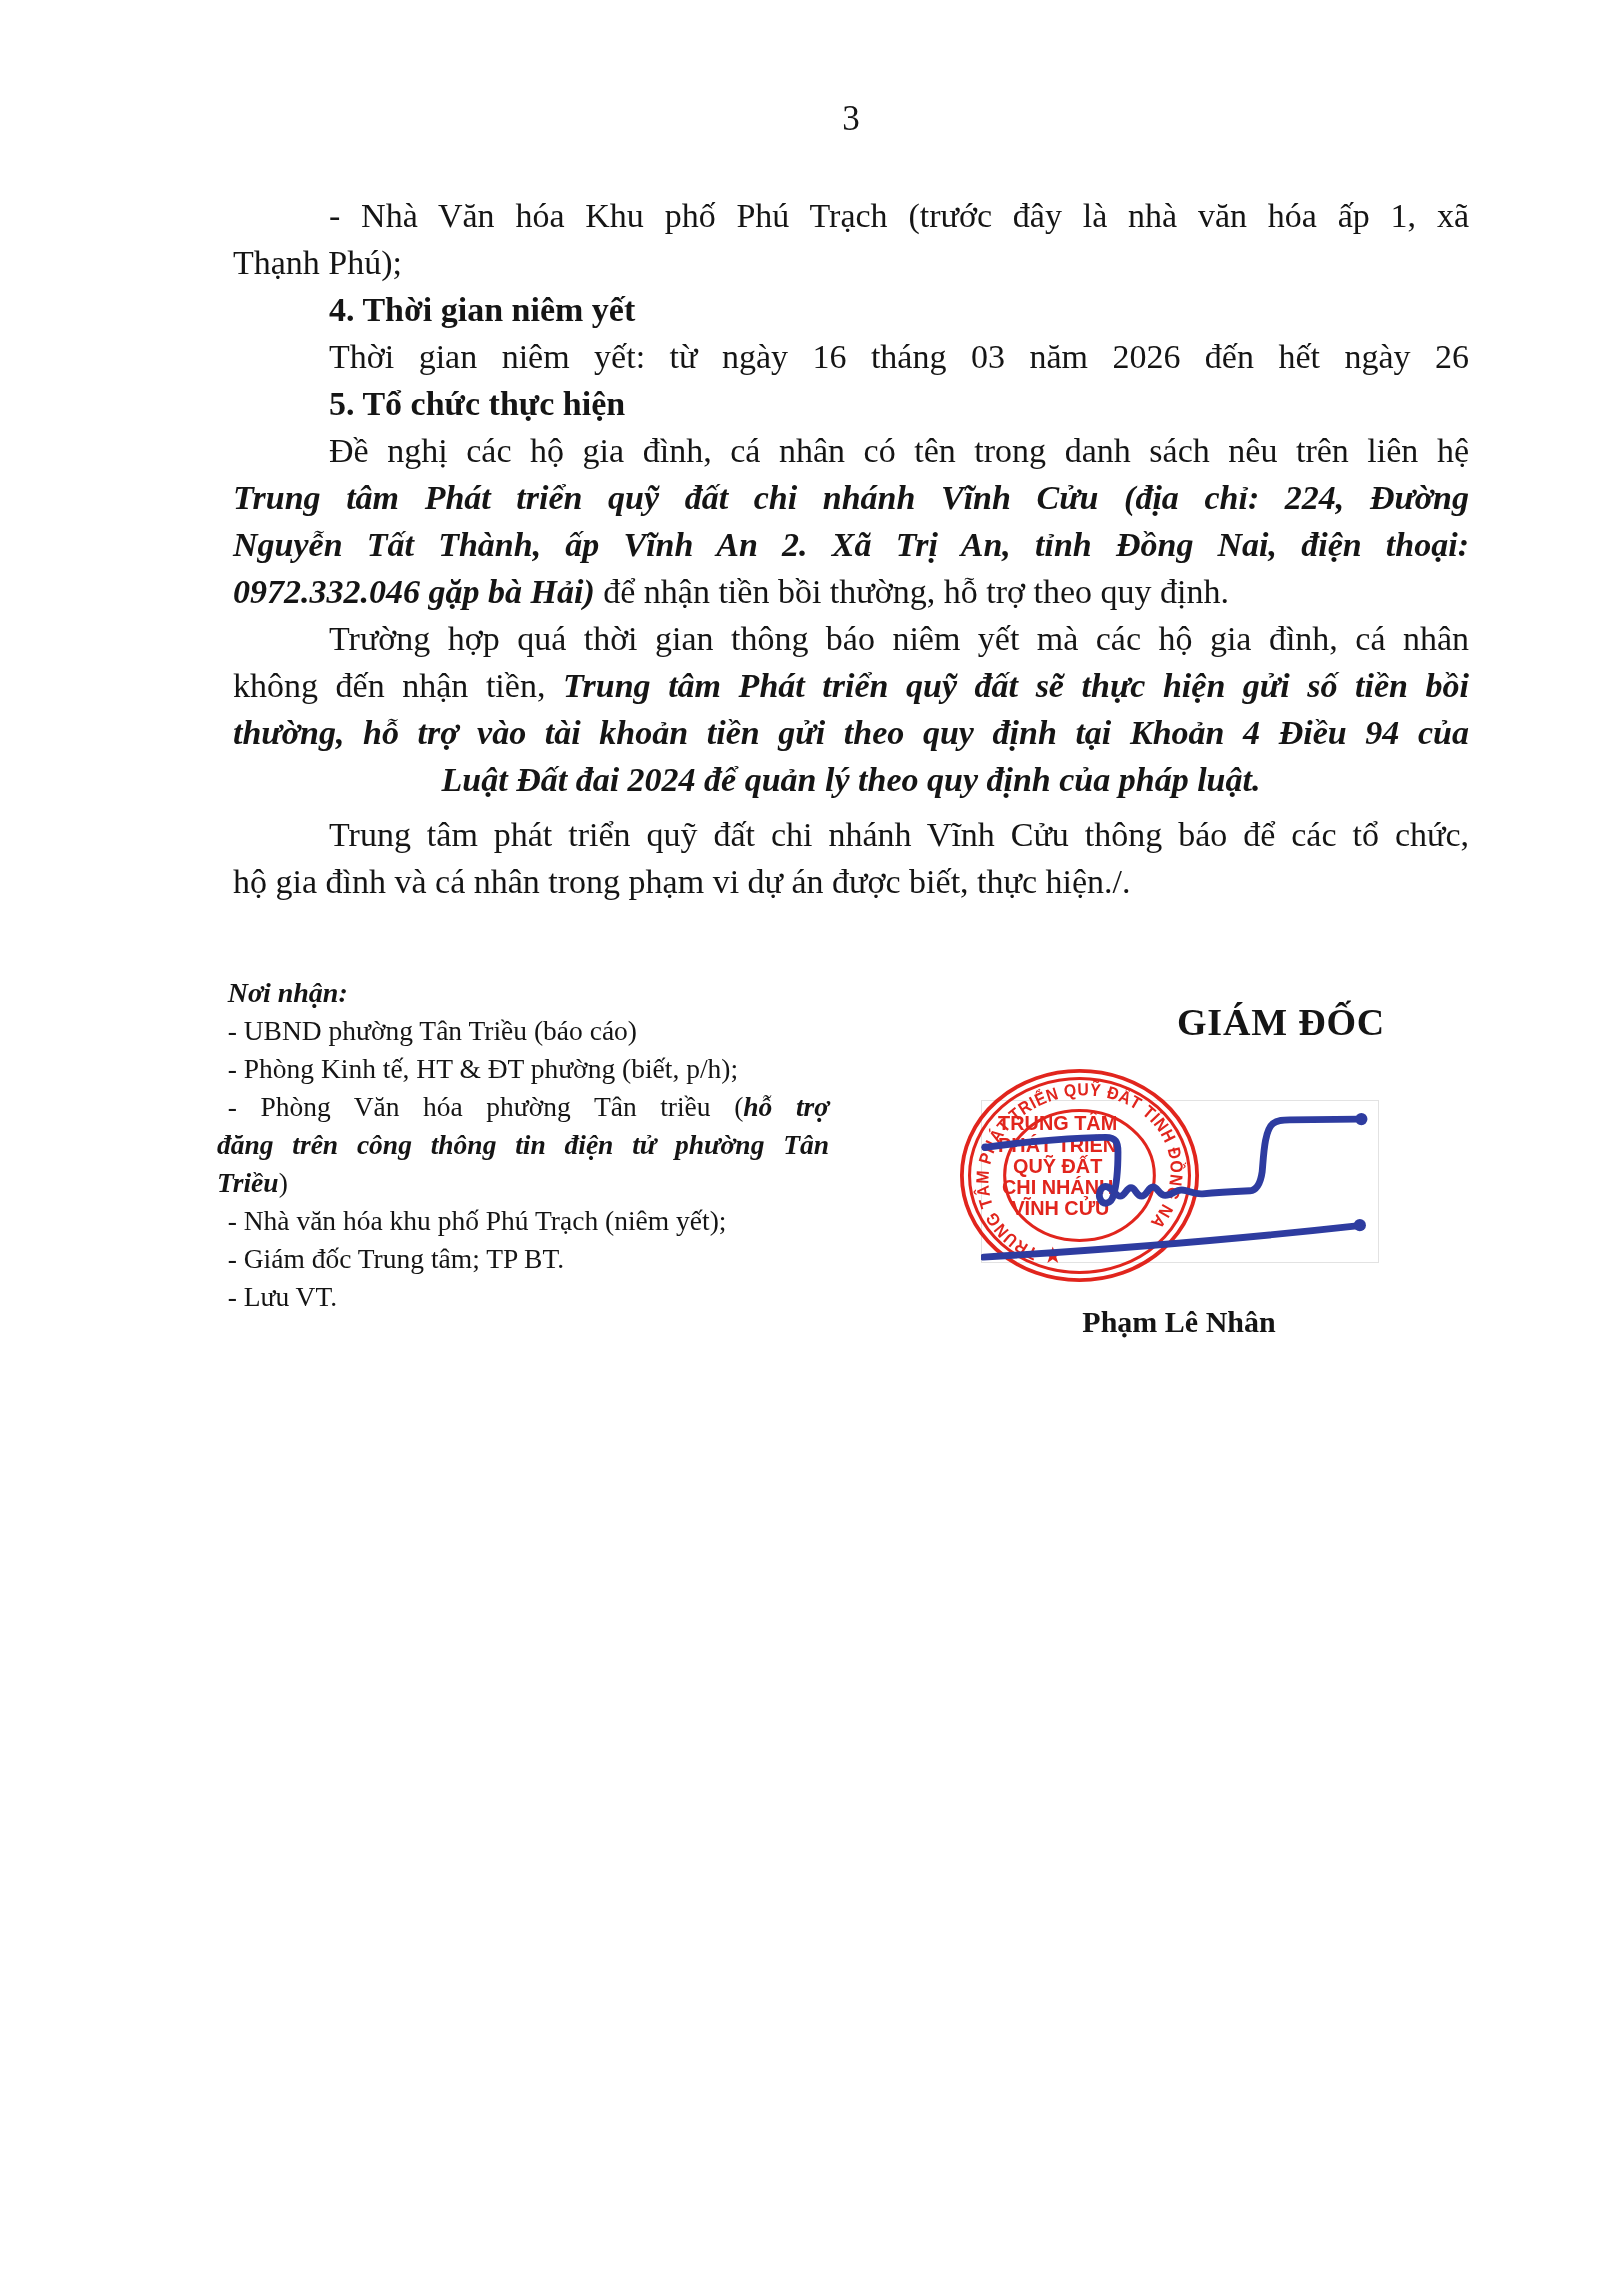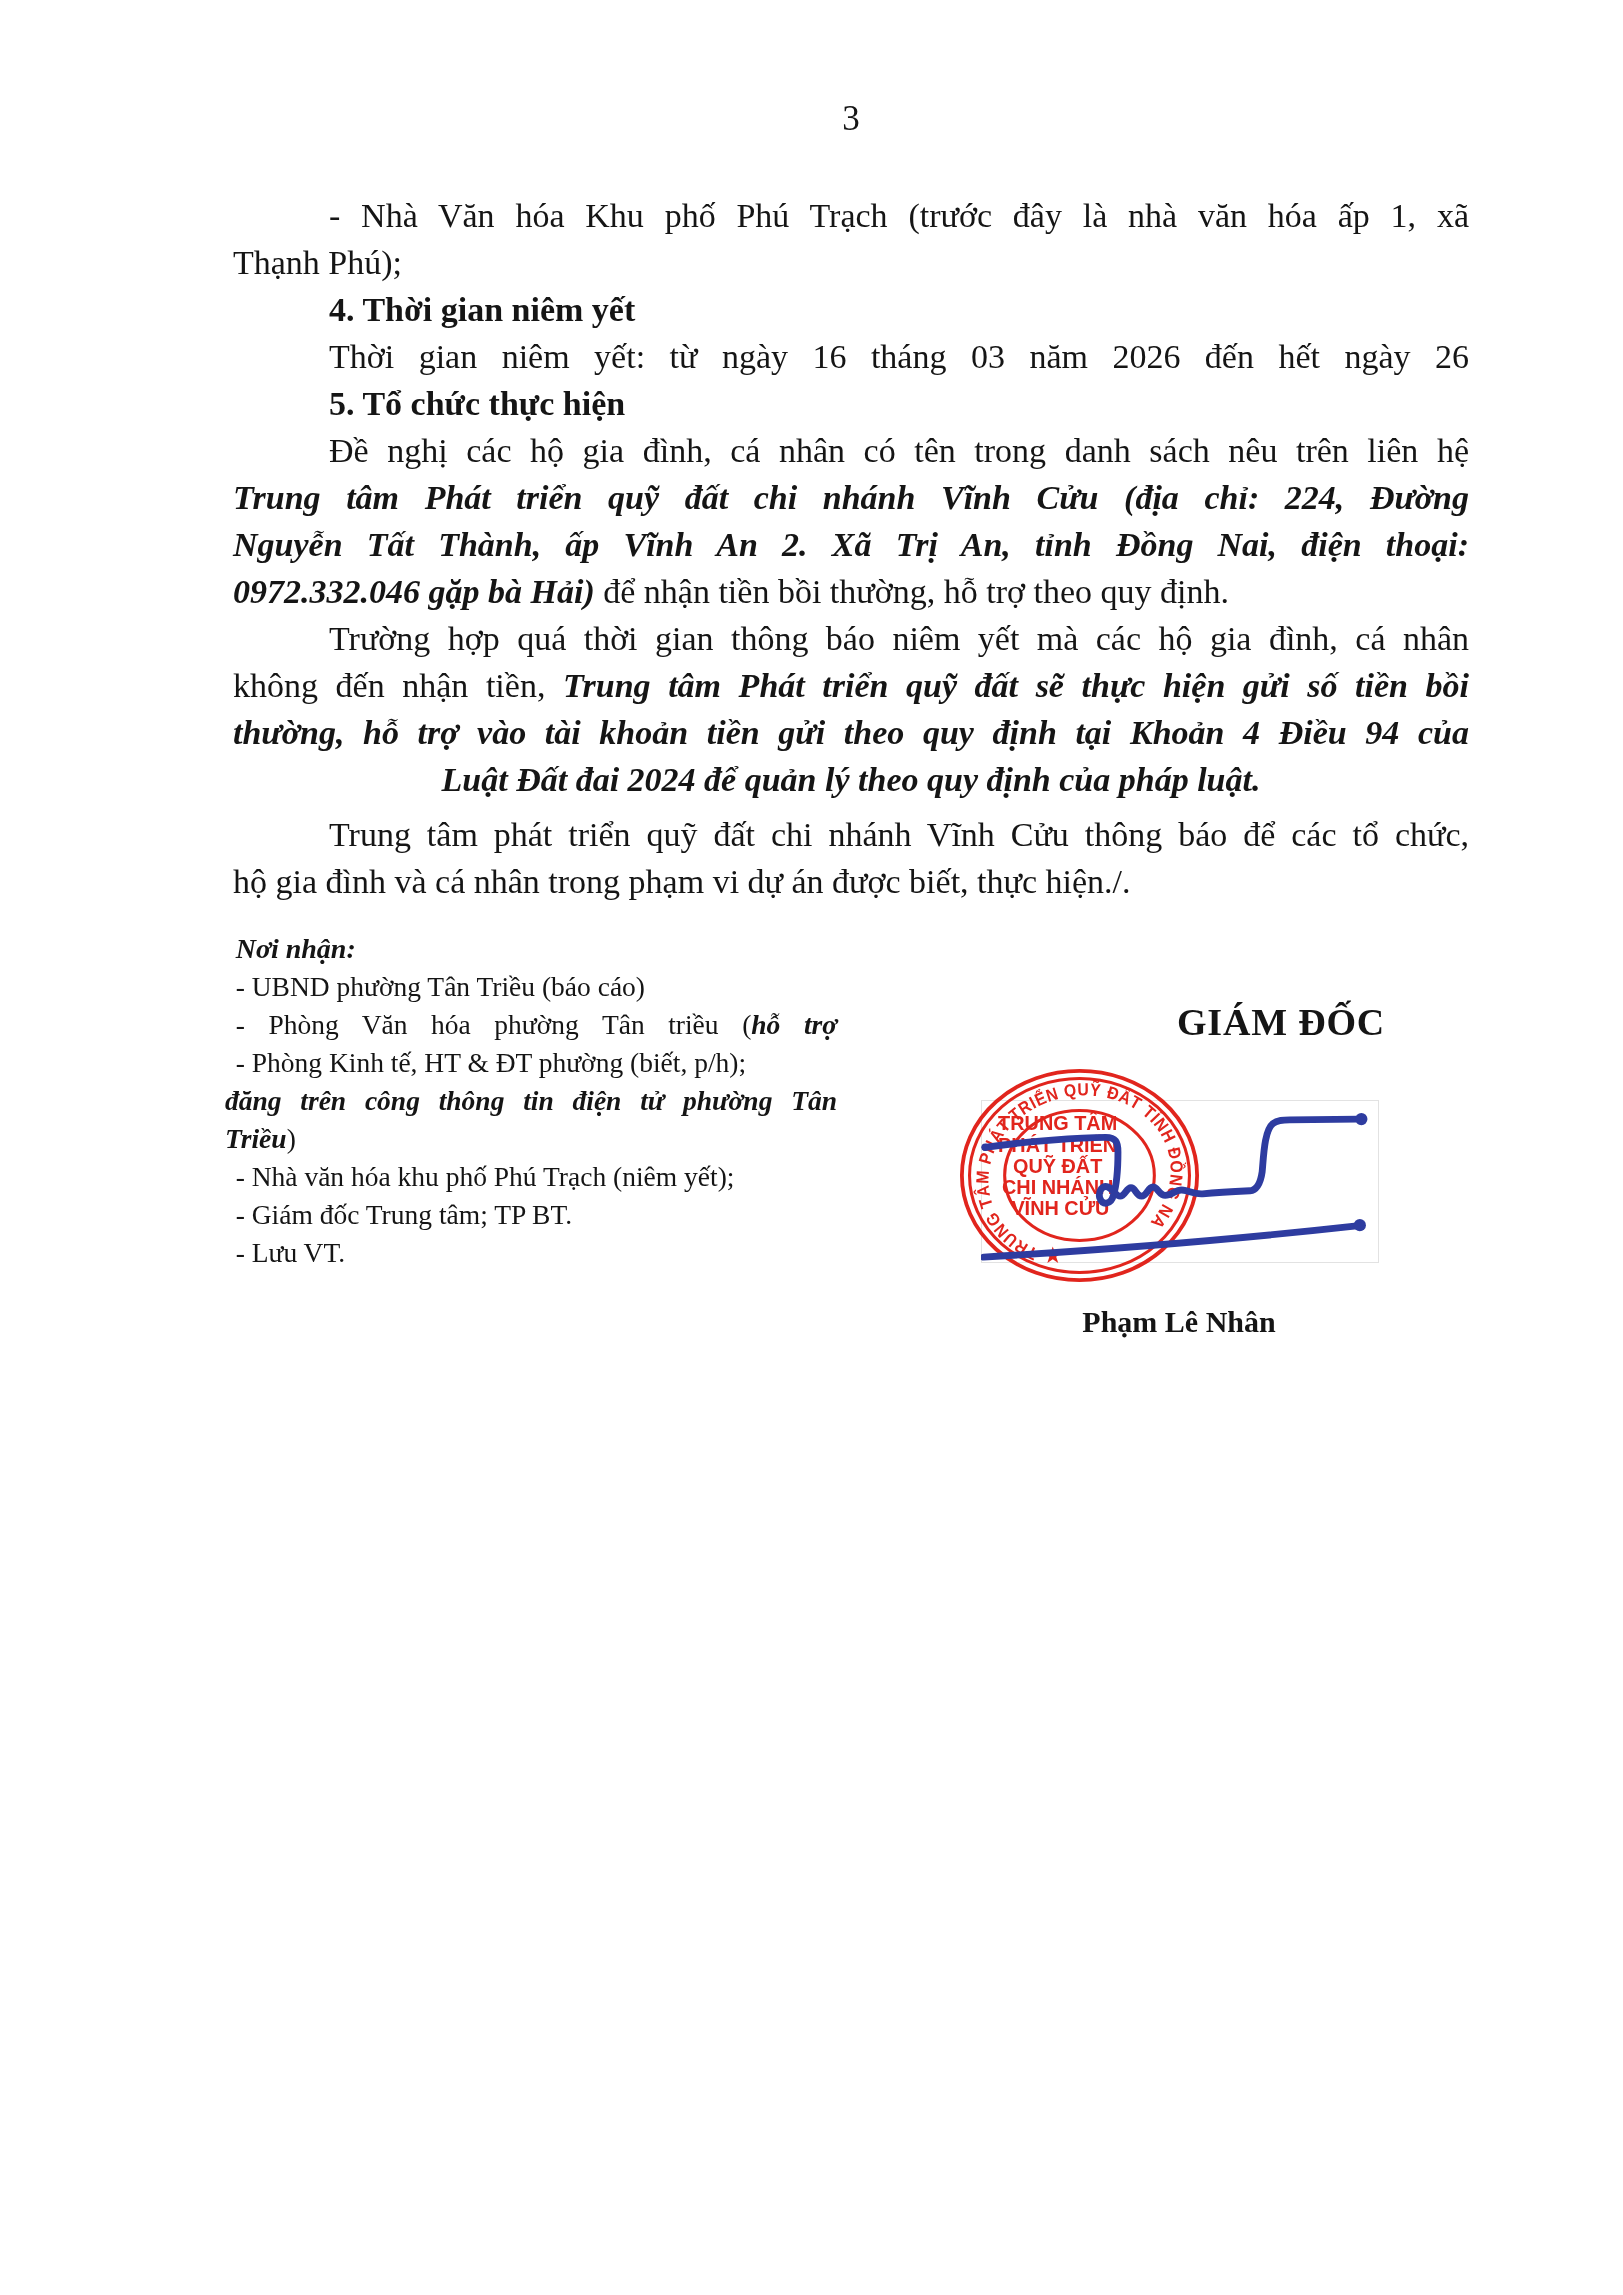--- a/index.html
+++ b/index.html
@@ -15,23 +15,22 @@
     position:absolute;top:192px;left:233px;width:1236px;
     font-size:34px;
   }
   .bl{height:47px;line-height:47px;white-space:nowrap;}
   .bl.j{white-space:normal;text-align:justify;text-align-last:justify;}
   .bl.ind{padding-left:96px;}
   .bl.gap{margin-top:7.7px;}
   .b{font-weight:bold;}
   .bi{font-weight:bold;font-style:italic;text-align:center;}
   .recipients{
-    position:absolute;top:930px;left:217px;width:612px;
+    position:absolute;top:974px;left:217px;width:612px;
     font-size:27.5px;
-    margin-left:8px;
   }
   .rl{height:38px;line-height:38px;white-space:nowrap;}
   .rl.j{white-space:normal;text-align:justify;text-align-last:justify;}
   .rl.pad{padding-left:10.7px;}
   .rl.header{font-size:28px;font-weight:bold;font-style:italic;}
   .director-title{
     position:absolute;top:1000px;left:979px;width:406px;
     text-align:right;font-weight:bold;font-size:38px;letter-spacing:0.8px;
   }
   .director-name{
@@ -68,22 +67,22 @@
     <div class="bl j"><span>không đến nhận tiền, </span><span class="bi">Trung tâm Phát triển quỹ đất sẽ thực hiện gửi số tiền bồi</span></div>
     <div class="bl j bi"><span>thường, hỗ trợ vào tài khoản tiền gửi theo quy định tại Khoản 4 Điều 94 của</span></div>
     <div class="bl bi"><span>Luật Đất đai 2024 để quản lý theo quy định của pháp luật.</span></div>
     <div class="bl ind j gap"><span>Trung tâm phát triển quỹ đất chi nhánh Vĩnh Cửu thông báo để các tổ chức,</span></div>
     <div class="bl"><span>hộ gia đình và cá nhân trong phạm vi dự án được biết, thực hiện./.</span></div>
   </div>
 
   <div class="recipients">
     <div class="rl header pad">Nơi nhận:</div>
     <div class="rl pad"><span>- UBND phường Tân Triều (báo cáo)</span></div>
+    <div class="rl pad"><span>- Phòng Kinh tế, HT &amp; ĐT phường (biết, p/h);</span></div>
     <div class="rl pad j"><span>- Phòng Văn hóa phường Tân triều (</span><span class="bi">hỗ trợ</span></div>
-    <div class="rl pad"><span>- Phòng Kinh tế, HT &amp; ĐT phường (biết, p/h);</span></div>
     <div class="rl j"><span class="bi">đăng trên công thông tin điện tử phường Tân</span></div>
     <div class="rl"><span class="bi">Triều</span><span>)</span></div>
     <div class="rl pad"><span>- Nhà văn hóa khu phố Phú Trạch (niêm yết);</span></div>
     <div class="rl pad"><span>- Giám đốc Trung tâm; TP BT.</span></div>
     <div class="rl pad"><span>- Lưu VT.</span></div>
   </div>
 
   <div class="director-title">GIÁM ĐỐC</div>
 
   <div class="sig-box"></div>

